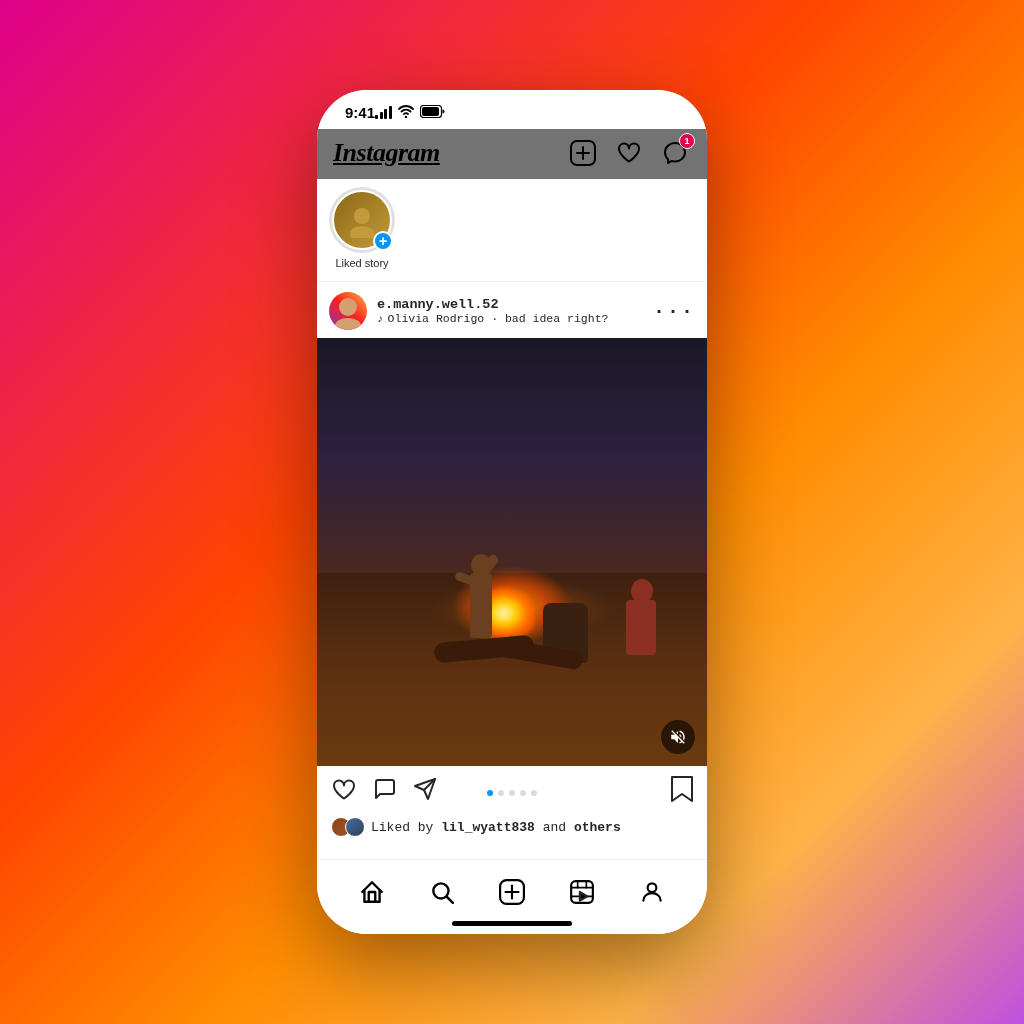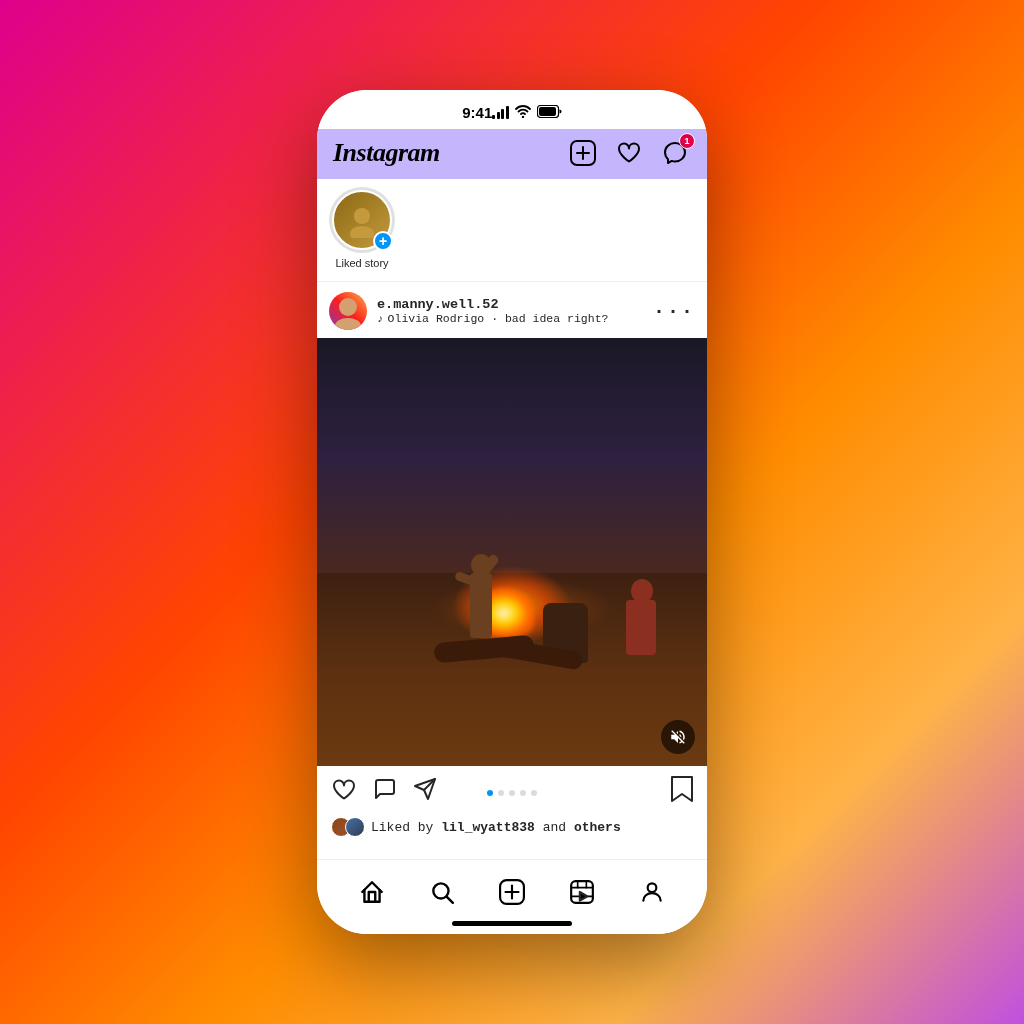--- a/index.html
+++ b/index.html
@@ -22,21 +22,21 @@
       box-shadow: 0 30px 80px rgba(0,0,0,0.4);
       overflow: hidden;
       position: relative;
       display: flex;
       flex-direction: column;
     }
 
     
     .status-bar {
       display: flex;
-      justify-content: center;
+      justify-content: flex-start;
       align-items: center;
       padding: 14px 28px 8px;
       background: #fff;
       flex-shrink: 0;
     }
     .status-time {
       font-size: 15px;
       font-weight: 600;
       color: #000;
     }
@@ -59,22 +59,23 @@
       font-size: 14px;
       color: #000;
     }
 
     
     .app-header {
       display: flex;
       align-items: center;
       justify-content: space-between;
       padding: 8px 16px 10px;
-      background: #c4b5fd;
+      background: #737373;
       flex-shrink: 0;
+      text-decoration: underline;
     }
     .instagram-logo {
       font-size: 26px;
       font-weight: 700;
       font-family: 'Georgia', serif;
       color: #000;
       font-style: italic;
       letter-spacing: -0.5px;
     }
     .header-icons {

